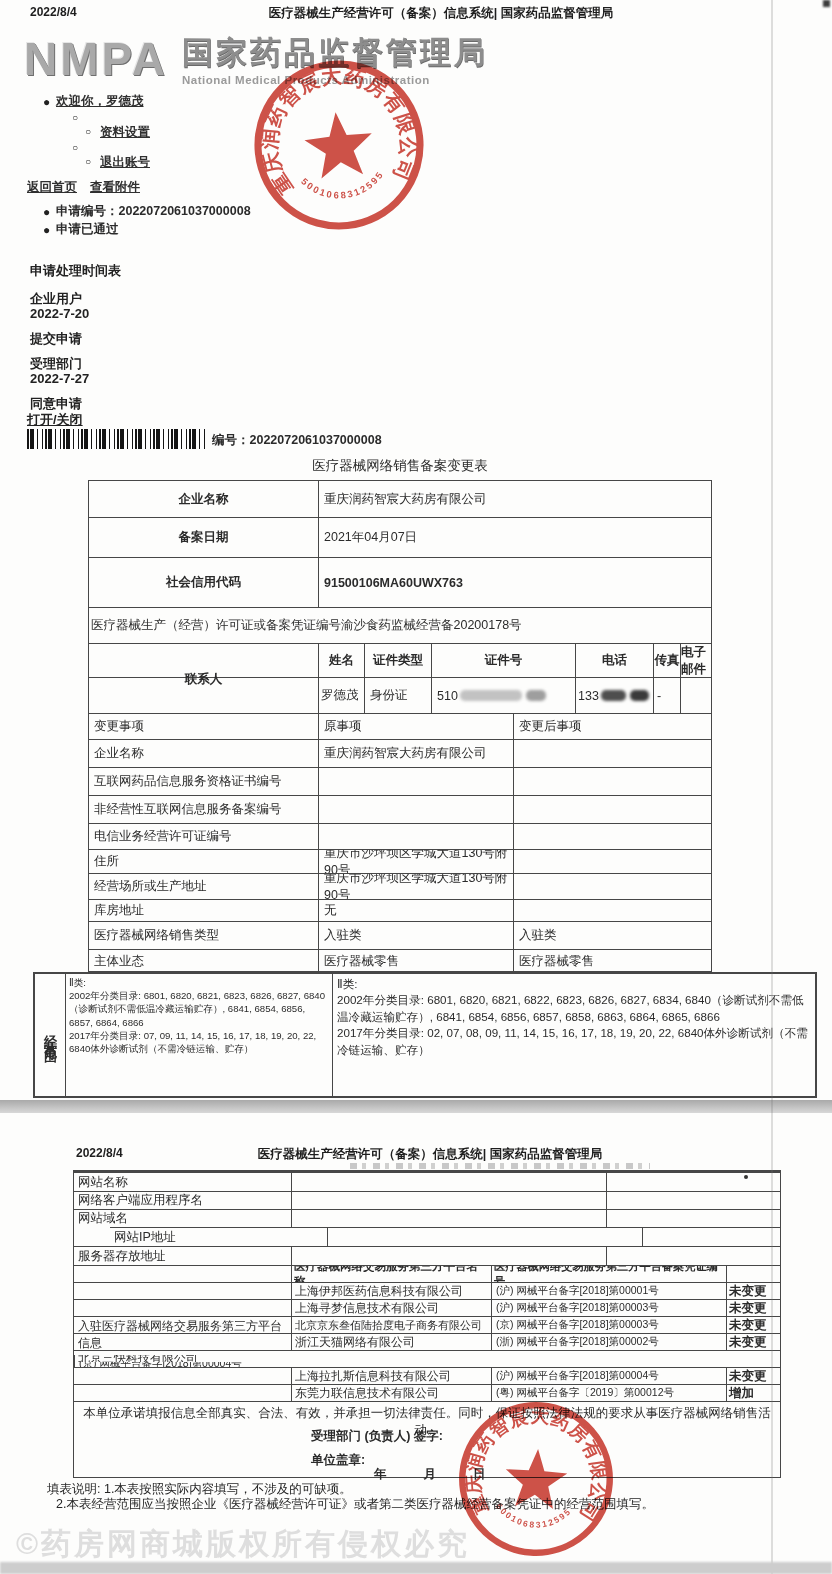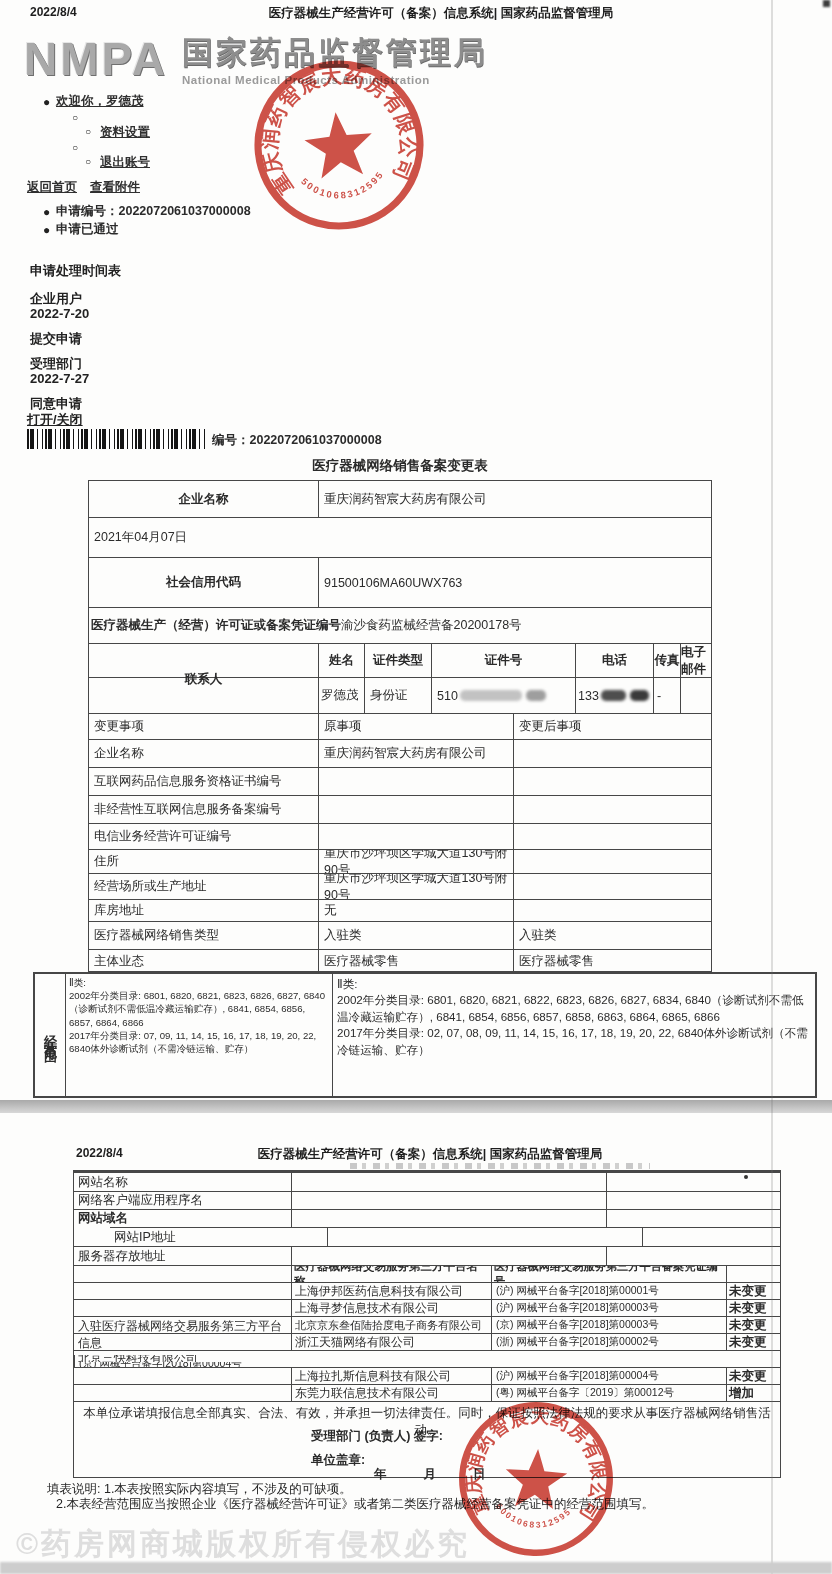--- a/index.html
+++ b/index.html
@@ -1,20 +1,20 @@
 <!DOCTYPE html>
 <html><head>
 <meta charset="utf-8">
 <style>
   html,body{margin:0;padding:0;background:#e8e8e8;}
   #paper{position:relative;width:832px;height:1574px;background:#fdfdfc;overflow:hidden;
          font-family:"Liberation Sans","DejaVu Sans",sans-serif;color:#2b2b2b;}
   .abs{position:absolute;}
   .link{text-decoration:underline;color:#303030;}
-  .b{font-weight:700;}
+  .b{font-weight:400;}
   .sb{font-weight:600;}
   .pre{white-space:pre-line;}
 
   
   .print-date{font-size:12px;font-weight:600;color:#1e1e1e;}
   .print-title{font-size:12.5px;font-weight:700;color:#1e1e1e;text-align:center;}
 
   
   .nmpa{font-size:46px;font-weight:800;color:#a9a9a9;letter-spacing:3px;
         text-shadow:1px 1px 0 #6f6f6f,-1px -1px 0 #e6e6e6;}
@@ -111,25 +111,26 @@
 
   <div class="abs b" style="left:88px;top:457px;width:624px;text-align:center;font-size:13.5px;">医疗器械网络销售备案变更表</div>
 
   <div class="tbl" style="left:88px;top:480px;width:624px;height:492px;">
 
     <div class="row" style="height:36px;">
       <div class="cell lblc" style="width:229px;">企业名称</div>
       <div class="cell" style="flex:1;">重庆润药智宸大药房有限公司</div>
     </div>
     <div class="row" style="height:40px;">
+      <div class="cell lblc" style="width:229px;">备案日期</div>
       <div class="cell" style="flex:1;">2021年04月07日</div>
     </div>
     <div class="row" style="height:50px;">
       <div class="cell lblc" style="width:229px;">社会信用代码</div>
-      <div class="cell" style="flex:1;">91500106MA60UWX763</div>
+      <div class="cell" style="flex:1;font-weight:bold;">91500106MA60UWX763</div>
     </div>
 
     <div class="row" style="height:36px;">
       <div class="cell" style="flex:1;padding-left:2px;">
         <span class="b">医疗器械生产（经营）许可证或备案凭证编号</span>
           <span>渝沙食药监械经营备20200178号</span>
       </div>
     </div>
 
     <div class="row" style="height:34px;">
@@ -251,21 +252,21 @@
     <div class="row" style="height:18px;">
       <div class="cell" style="width:217px;padding:0 4px;">网站名称</div>
       <div class="cell" style="width:315px;"></div>
       <div class="cell" style="flex:1;"></div>
     </div>
     <div class="row" style="height:18px;">
       <div class="cell" style="width:217px;padding:0 4px;">网络客户端应用程序名</div>
       <div class="cell" style="width:315px;"></div>
       <div class="cell" style="flex:1;"></div>
     </div>
-    <div class="row" style="height:18px;font-weight:bold;">
+    <div class="row" style="height:18px;">
       <div class="cell" style="width:217px;padding:0 4px;">网站域名</div>
       <div class="cell" style="width:315px;"></div>
       <div class="cell" style="flex:1;"></div>
     </div>
     <div class="row" style="height:19px;margin-left:36px;">
       <div class="cell" style="width:217px;padding:0 4px;">网站IP地址</div>
       <div class="cell" style="width:315px;"></div>
       <div class="cell" style="flex:1;"></div>
     </div>
     <div class="row" style="height:19px;">

